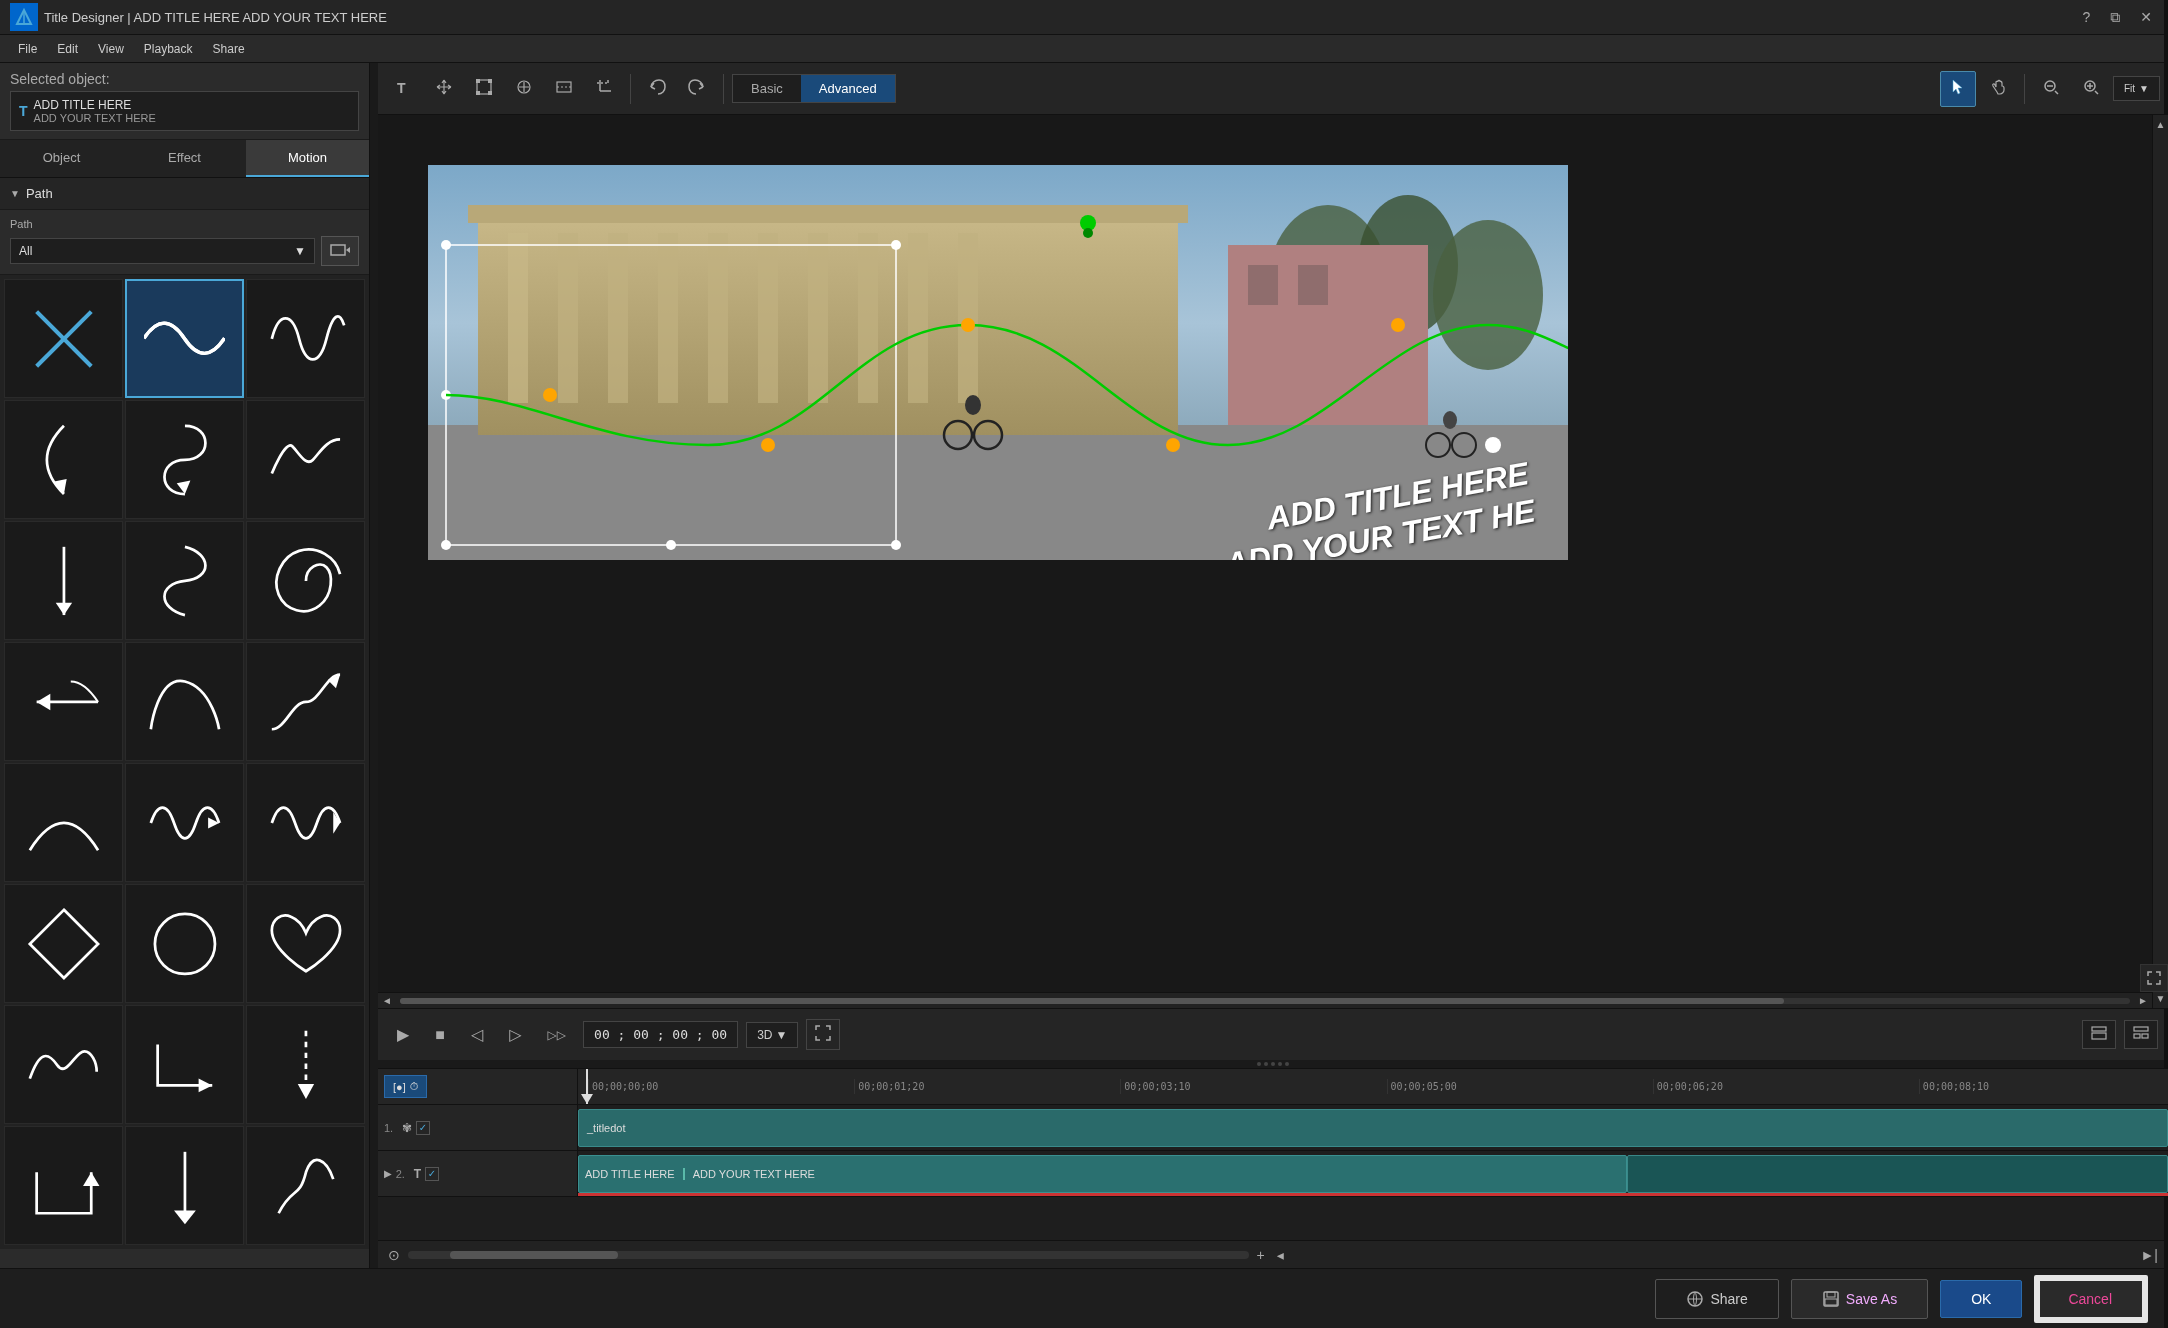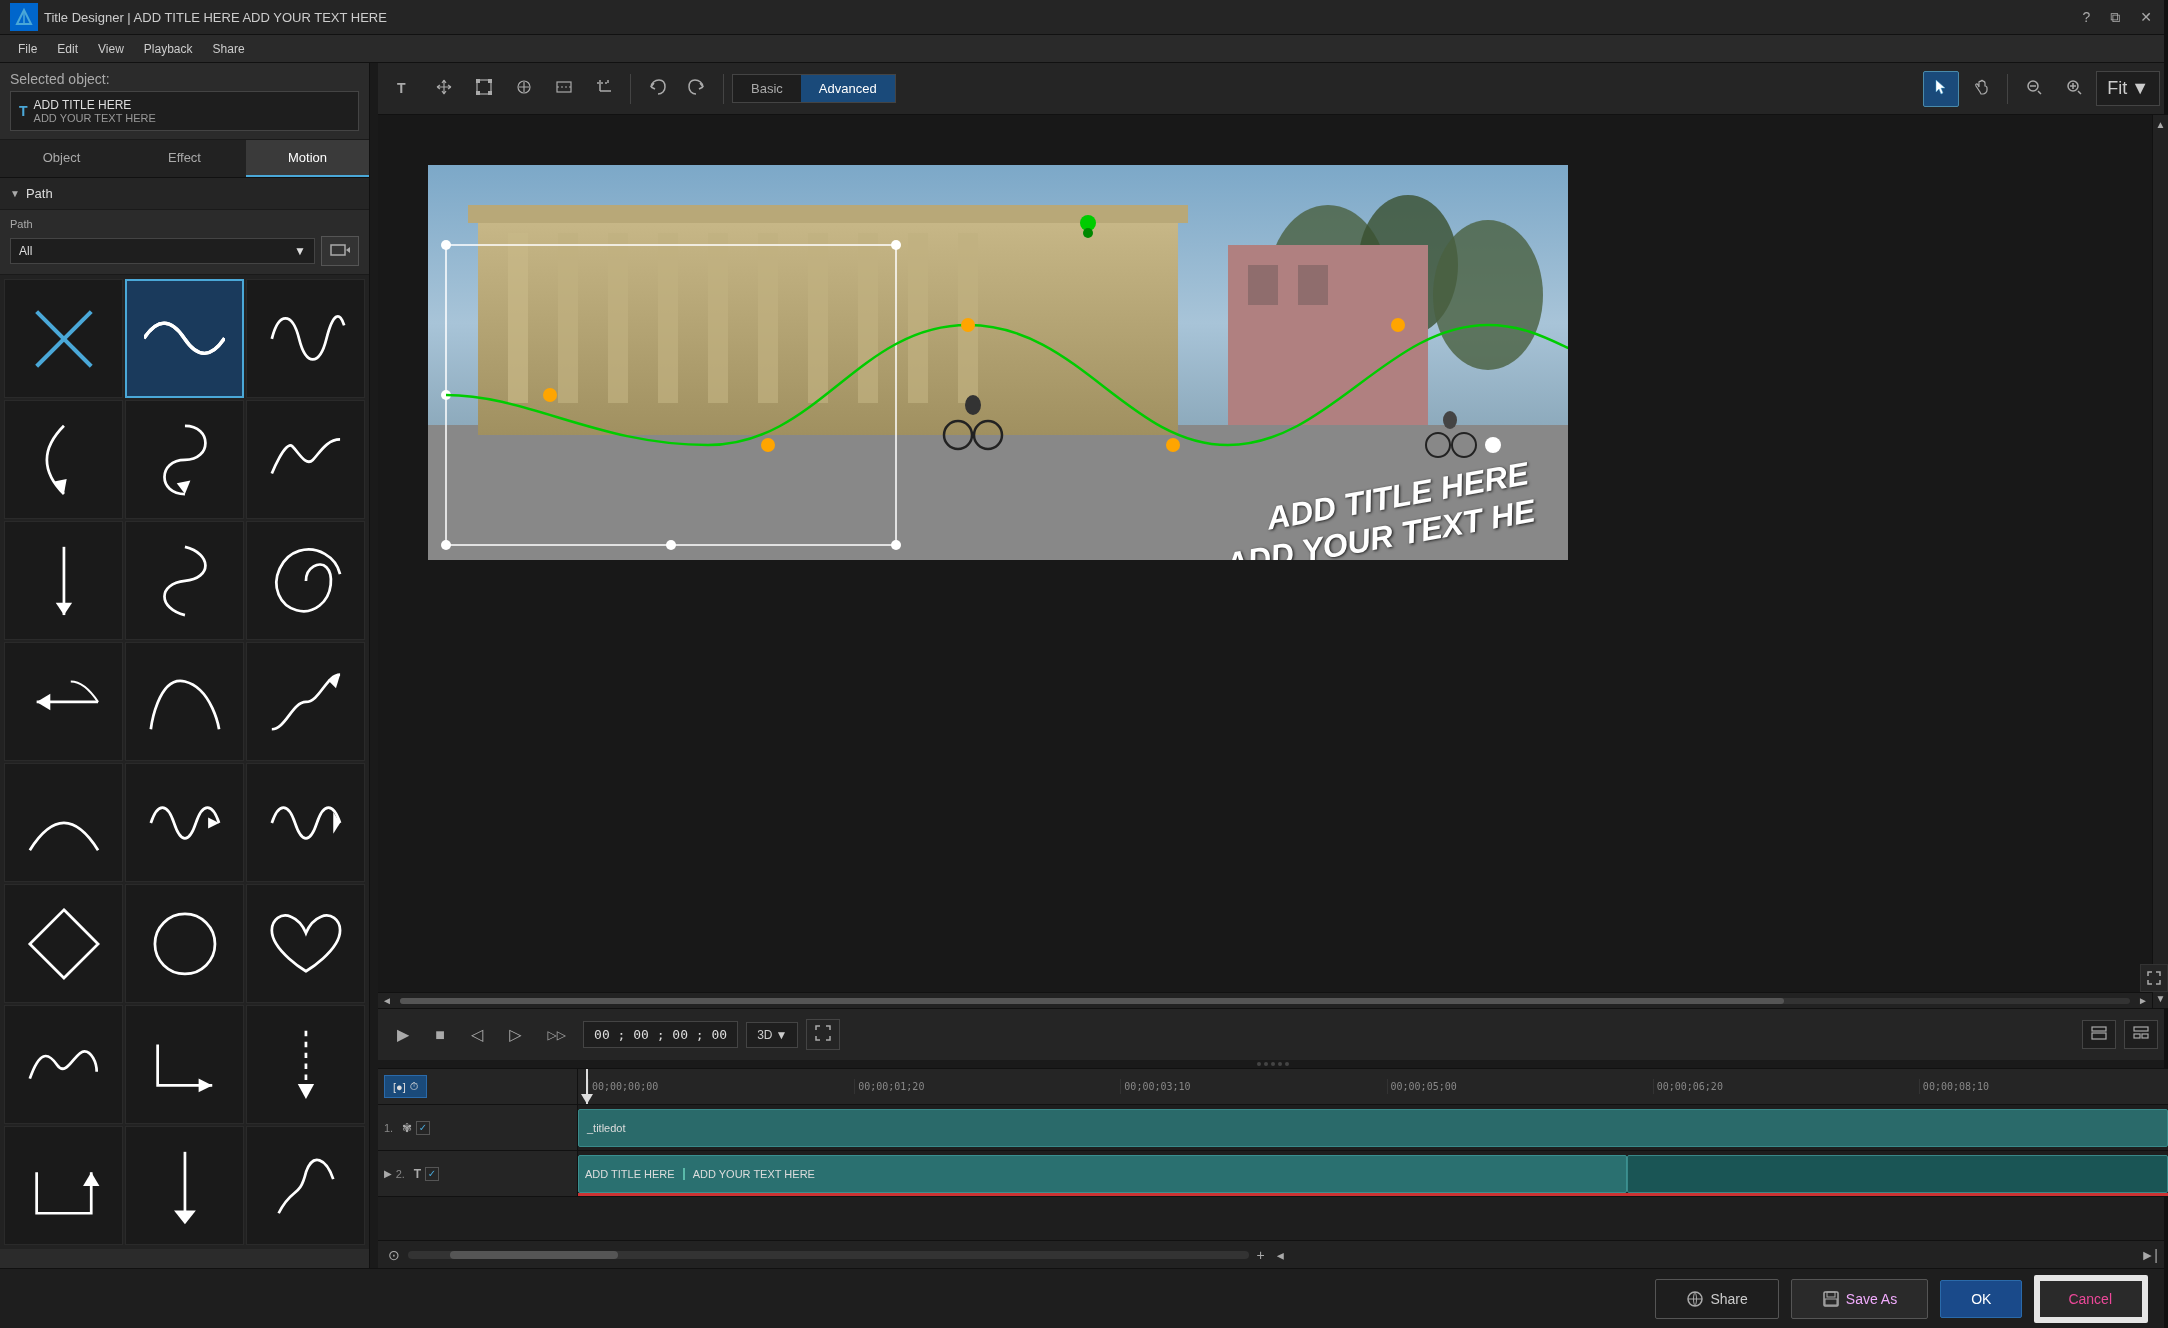--- a/index.html
+++ b/index.html
@@ -253,21 +253,21 @@
       background: transparent;
       border: none;
     }
     .mode-btn.active { background: #1a4a7a; color: #fff; }
 
     .fit-dropdown {
       background: #1e1e1e;
       border: 1px solid #444;
       color: #ccc;
       padding: 6px 10px;
-      font-size: 18px;
+      font-size: 10px;
       display: flex;
       align-items: flex-end;
       gap: 4px;
       cursor: pointer;
     }
 
     
     #playback-area {
       background: #252525;
       border-top: 1px solid #111;

